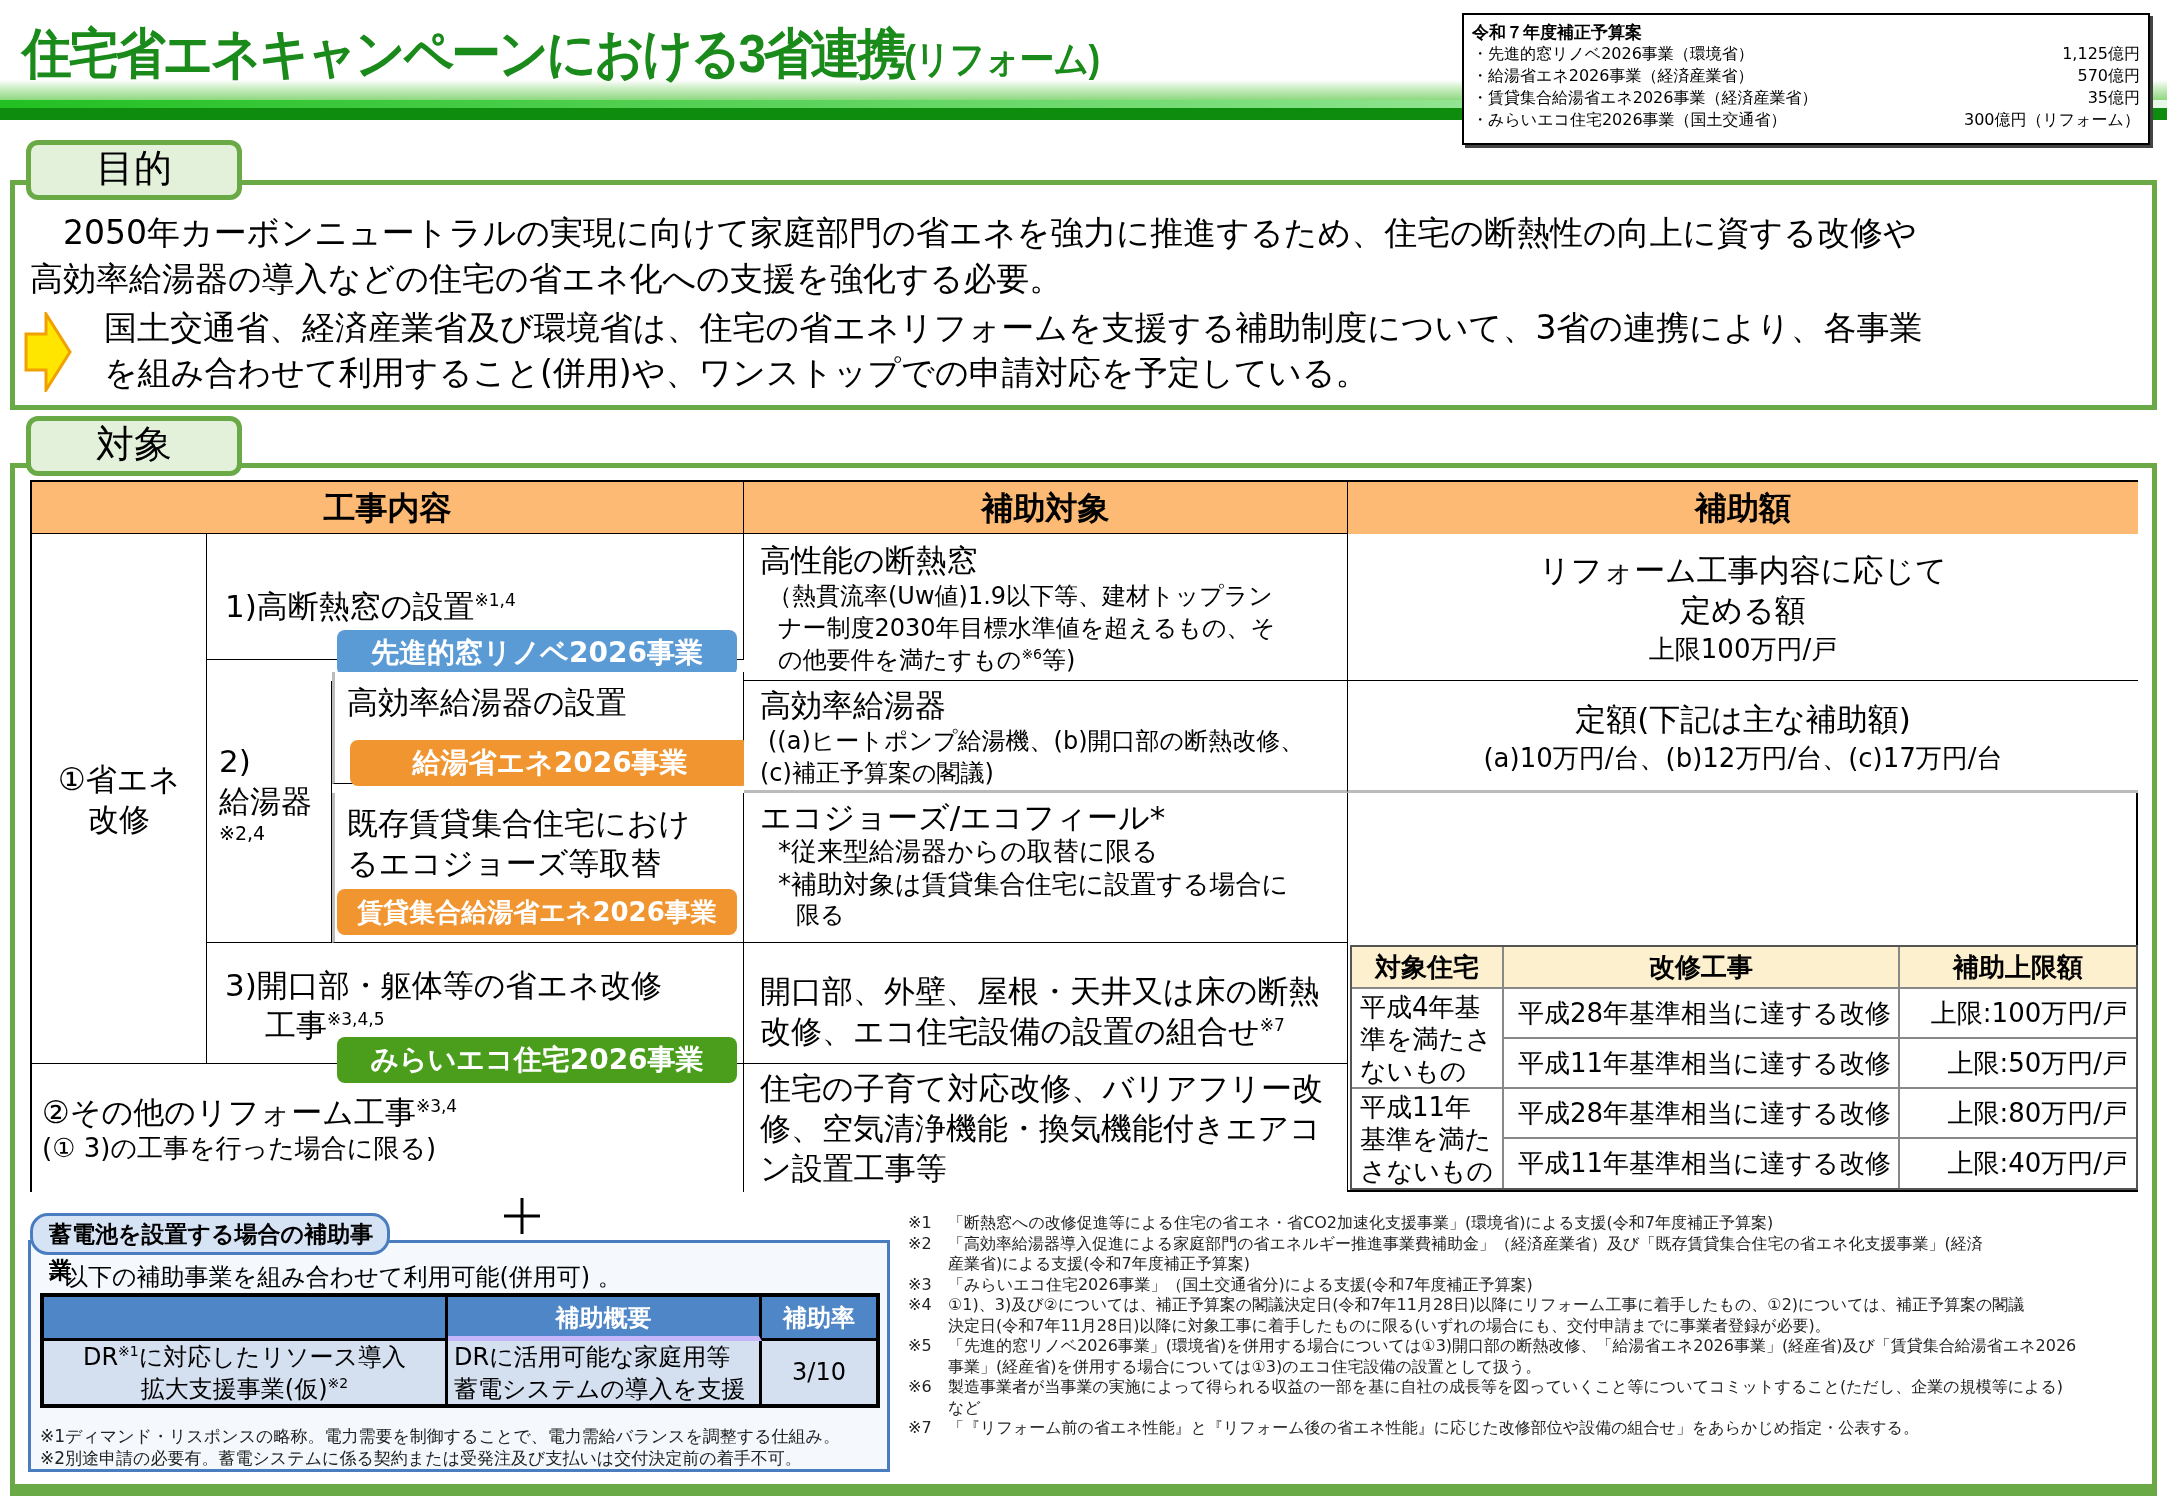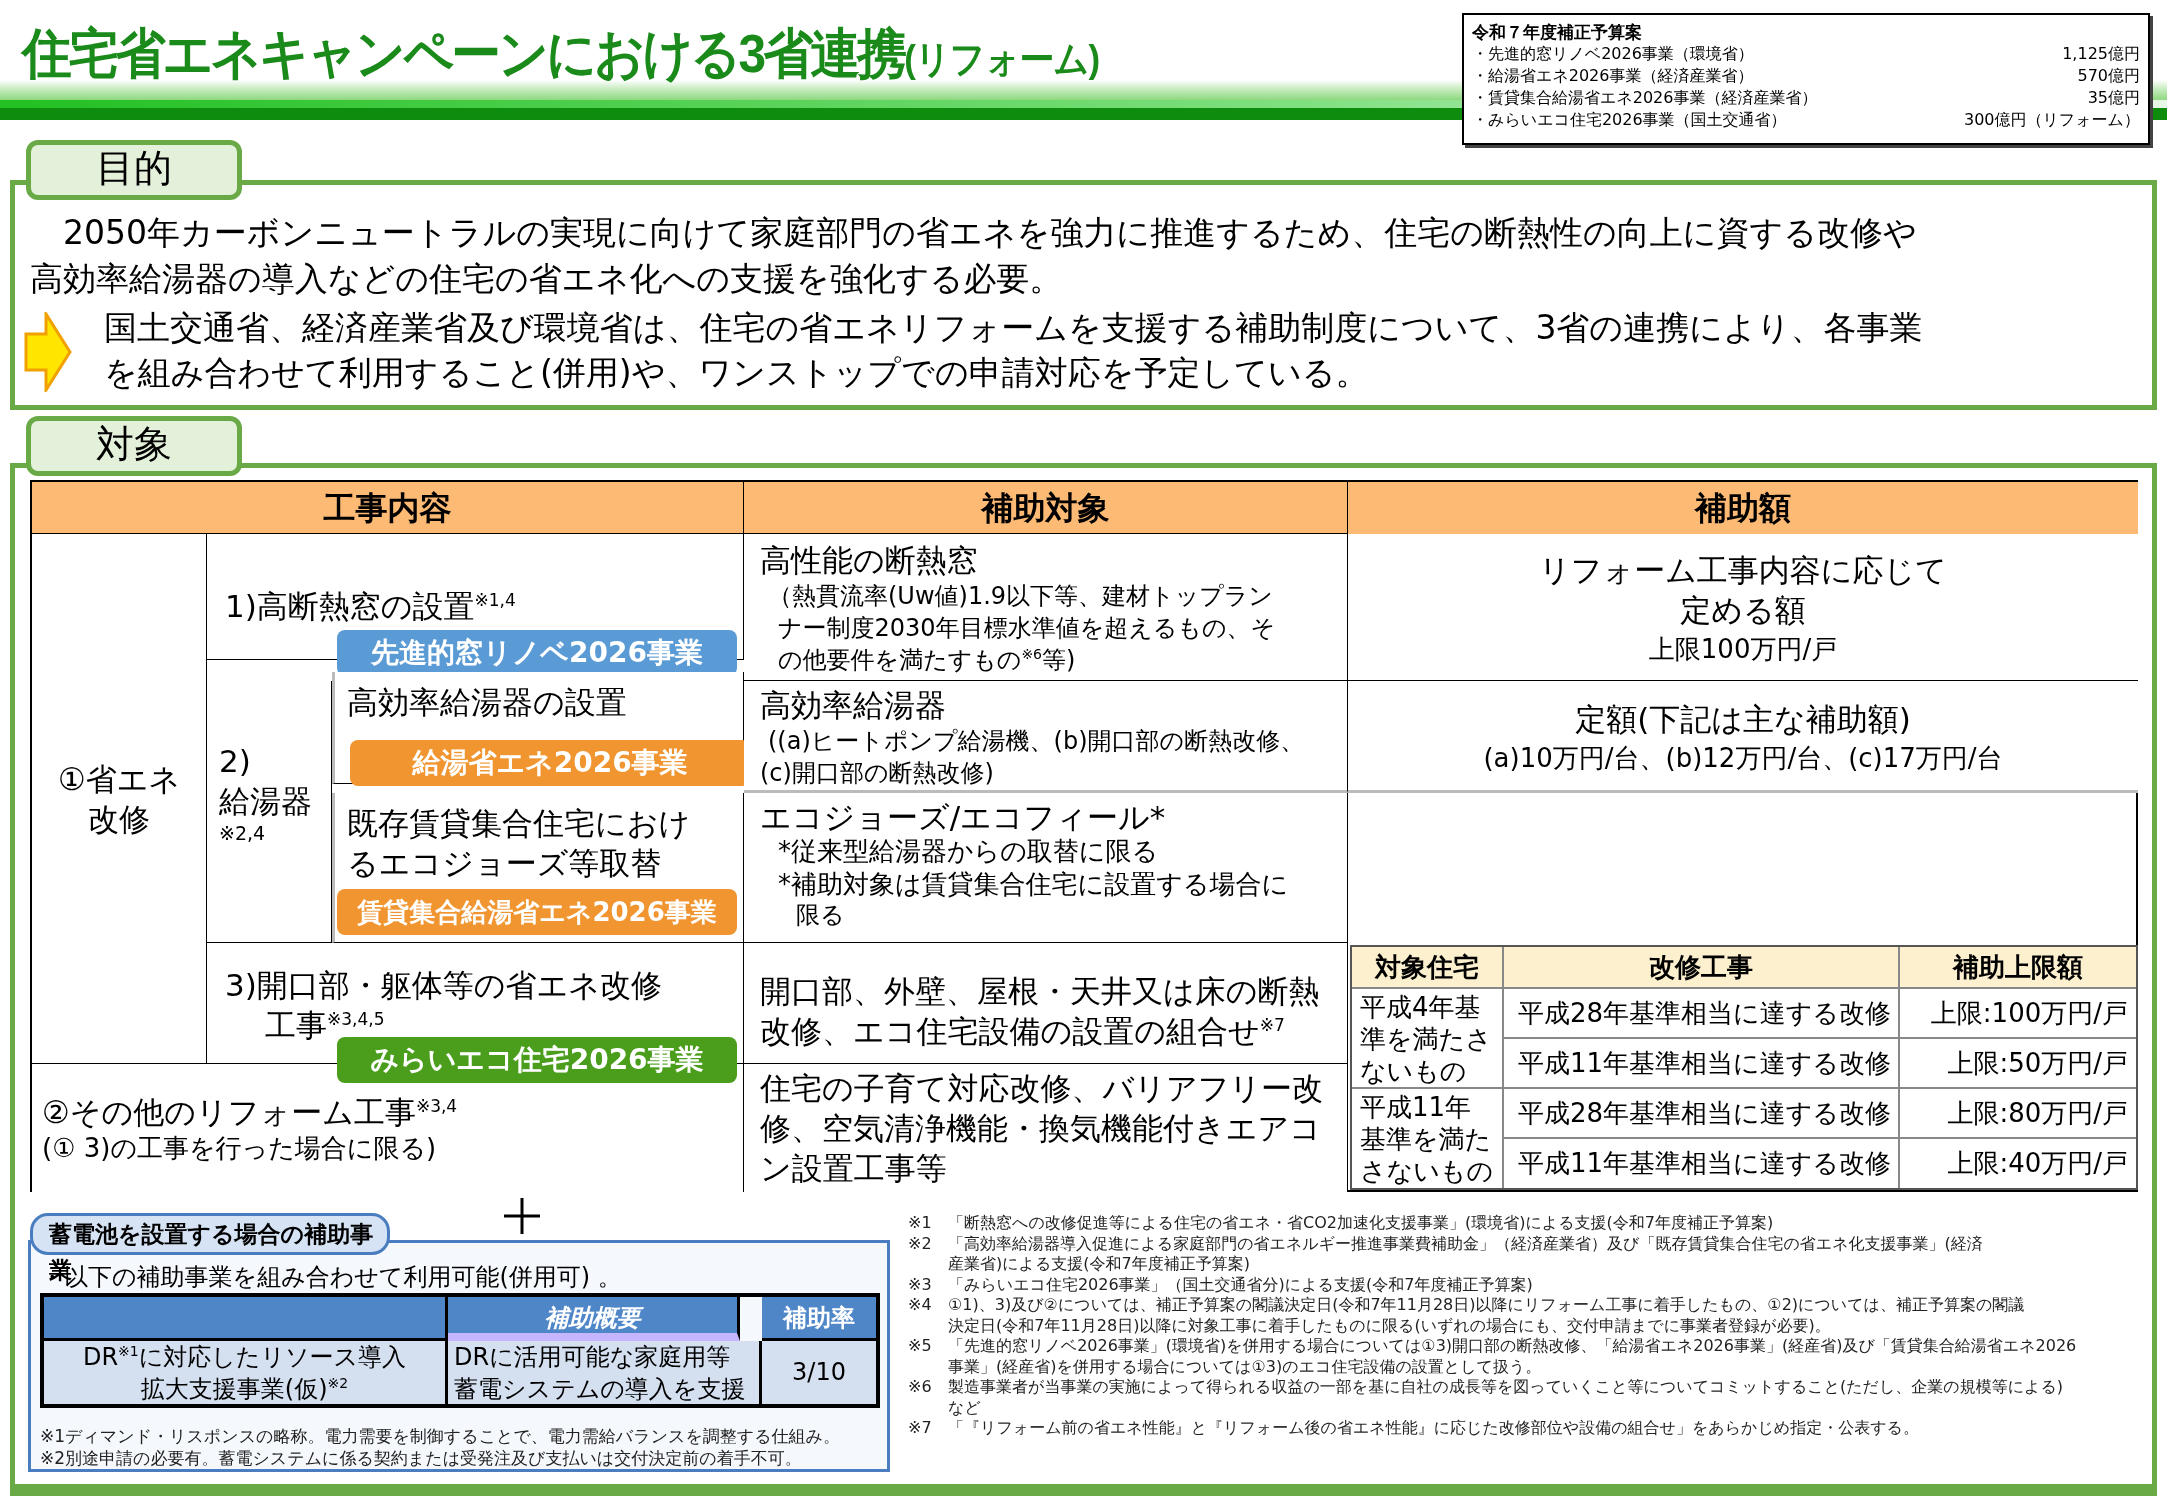--- a/index.html
+++ b/index.html
@@ -164,21 +164,21 @@
 
   <div class="cell" style="left:712px; top:52px; width:604px; height:147px; padding:6px 0 0 16px;">
     <div class="t30">高性能の断熱窓</div>
     <div class="t24" style="padding-left:8px;">（熱貫流率(Uw値)1.9以下等、建材トップラン</div>
     <div class="t24" style="padding-left:18px;">ナー制度2030年目標水準値を超えるもの、そ</div>
     <div class="t24" style="padding-left:18px;"><span>の他要件を満たすもの</span><span class="sup" style="font-size:14px;">※6</span><span>等)</span></div>
   </div>
   <div class="cell" style="left:712px; top:199px; width:604px; height:112px; padding:4px 0 0 16px; border-bottom:3px solid #bbb;">
     <div class="t30">高効率給湯器</div>
     <div class="t24" style="padding-left:8px;">((a)ヒートポンプ給湯機、(b)開口部の断熱改修、</div>
-    <div class="t24">(c)開口部の断熱改修)</div>
+    <div class="t24">(c)補正予算案の閣議)</div>
   </div>
   <div class="cell" style="left:712px; top:311px; width:604px; height:150px; padding:6px 0 0 16px;">
     <div class="t30" style="line-height:36px;">エコジョーズ/エコフィール*</div>
     <div class="t26" style="padding-left:18px; line-height:33px;">*従来型給湯器からの取替に限る</div>
     <div class="t26" style="padding-left:18px; line-height:33px;">*補助対象は賃貸集合住宅に設置する場合に</div>
     <div class="t24" style="padding-left:36px; line-height:28px;">限る</div>
   </div>
   <div class="cell t30" style="left:712px; top:461px; width:604px; height:121px; padding:28px 0 0 16px;">
     <div>開口部、外壁、屋根・天井又は床の断熱</div>
     <div><span>改修、エコ住宅設備の設置の組合せ</span><span class="sup">※7</span></div>
@@ -228,21 +228,21 @@
 
 <svg class="abs plus" viewBox="0 0 40 40">
   <line x1="20" y1="2" x2="20" y2="38" stroke="#000" stroke-width="3"></line>
   <line x1="2" y1="20" x2="38" y2="20" stroke="#000" stroke-width="3"></line>
 </svg>
 <div class="abs bat"></div>
 <div class="abs bat-tab">蓄電池を設置する場合の補助事業</div>
 <div class="abs" style="left:40px; top:1262px; font-size:24px; line-height:30px;">・以下の補助事業を組み合わせて利用可能(併用可) 。</div>
 <div class="abs bat-table">
   <div class="bcell bhdr" style="left:0; top:0; width:404px; height:44px; border-bottom:3px solid #000;"></div>
-  <div class="bcell bhdr" style="left:404px; top:0; width:292px; height:44px; border-bottom:8px solid #c4b5fd;font-style:italic;">補助概要</div>
+  <div class="bcell bhdr" style="left:404px; top:0; width:314px; height:44px; border-bottom:5px solid #c4b5fd;">補助概要</div>
   <div class="bcell bhdr" style="left:718px; top:0; width:114px; height:44px; border-right:none; border-bottom:3px solid #000;">補助率</div>
   <div class="bcell bbody" style="left:0; top:44px; width:404px; height:63px; text-align:center; padding-top:0;">
     <div><span>DR</span><span class="sup" style="font-size:14px;">※1</span><span>に対応したリソース導入</span></div>
     <div><span>拡大支援事業(仮)</span><span class="sup" style="font-size:14px;">※2</span></div>
   </div>
   <div class="bcell bbody" style="left:404px; top:44px; width:314px; height:63px; padding-left:6px;">
     <div>DRに活用可能な家庭用等</div>
     <div>蓄電システムの導入を支援</div>
   </div>
   <div class="bcell bbody" style="left:718px; top:44px; width:114px; height:63px; text-align:center; line-height:63px; border-right:none;">3/10</div>

